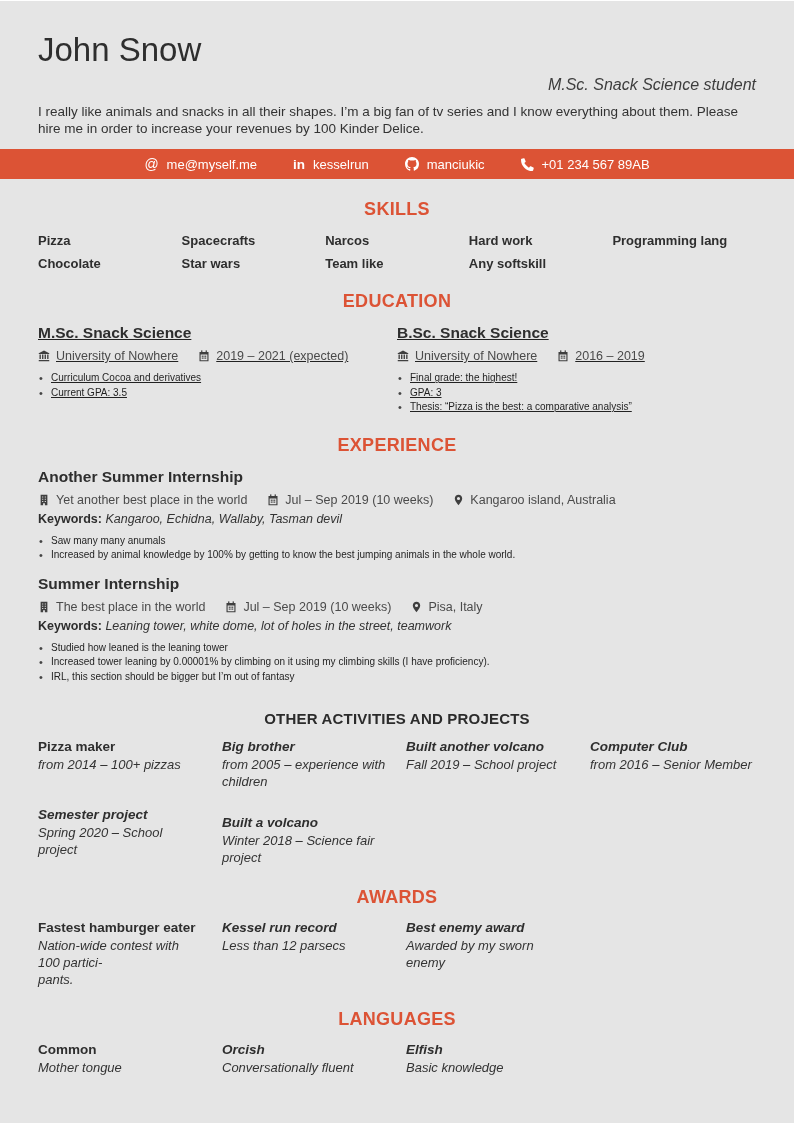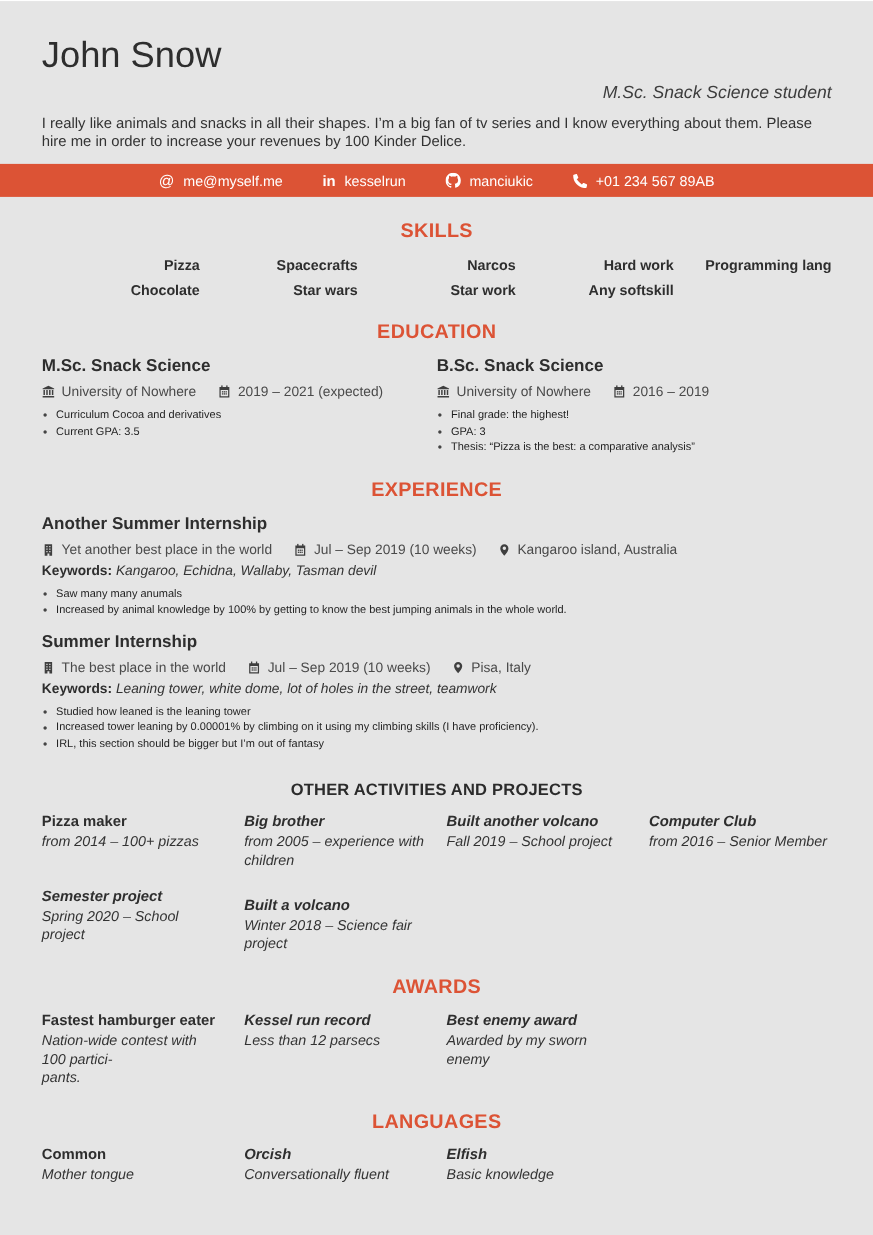--- a/index.html
+++ b/index.html
@@ -21,30 +21,30 @@
   }
   .contact-item{display:flex;align-items:center;gap:8px;}
   .contact-item .glyph{font-size:14px;line-height:1;}
   .contact-item .in-glyph{font-weight:700;font-size:13.5px;}
   .contact-item svg{display:block;}
   
   .sec-h{font-size:18px;font-weight:700;color:#DC5335;margin:20px 0 0;letter-spacing:.3px;text-align:center;}
   .sec-h.dark{color:#2b2b2b;font-size:15px;letter-spacing:.2px;margin-top:26px;}
   
   .skills-grid{display:grid;grid-template-columns:repeat(5,1fr);row-gap:8px;
-    margin-top:13px;text-align:right;font-weight:700;font-size:13px;color:#2e2e2e;}
+    margin-top:13px;text-align:left;font-weight:700;font-size:13px;color:#2e2e2e;}
   
   .entry-title{font-size:15.5px;font-weight:700;color:#2e2e2e;margin-top:12px;}
   .info-row{display:flex;align-items:flex-start;margin-top:7px;font-size:12.5px;color:#4a4a4a;flex-wrap:wrap;}
   .info-row .ic{color:#3f3f3f;margin-right:6px;display:inline-flex;}
   .info-row .grp{display:flex;align-items:center;margin-right:20px;}
   .bullets{list-style:none;margin:8px 0 0;padding:0;font-size:10px;color:#1f1f1f;line-height:1.45;}
   .bullets li{position:relative;padding-left:13px;}
   .bullets li::before{content:"•";position:absolute;left:1px;top:0;color:#444;font-size:11px;}
-  .edu-cols{display:grid;grid-template-columns:1fr 1fr;}
+  .edu-cols{display:grid;grid-template-columns:1fr 1fr;text-decoration:underline;}
   .kw-row{margin-top:5px;font-size:12.5px;}
   .kw-label{font-weight:700;color:#2e2e2e;}
   .kw-val{font-style:italic;color:#333;}
   
   .grid3{display:grid;grid-template-columns:1fr 1fr 1fr 1fr;column-gap:18px;row-gap:16px;margin-top:12px;}
   .item-name{font-weight:700;font-size:13.5px;color:#2e2e2e;font-style:italic;}
   .item-name.upright{font-style:normal;}
   .item-detail{font-style:italic;font-size:13px;color:#333;margin-top:3px;line-height:1.3;white-space:pre-line;}
 </style>
 </head>
@@ -88,21 +88,21 @@
   <div class="pad">
     <h2 class="sec-h">SKILLS</h2>
     <div class="skills-grid">
       <span>Pizza</span>
       <span>Spacecrafts</span>
       <span>Narcos</span>
       <span>Hard work</span>
       <span>Programming lang</span>
       <span>Chocolate</span>
       <span>Star wars</span>
-      <span>Star work</span>
+      <span>Team like</span>
       <span>Any softskill</span>
       <span></span>
     </div>
   </div>
 
   <div class="pad">
     <h2 class="sec-h">EDUCATION</h2>
     <div class="edu-cols">
       <div>
         <div class="entry-title">M.Sc. Snack Science</div>

